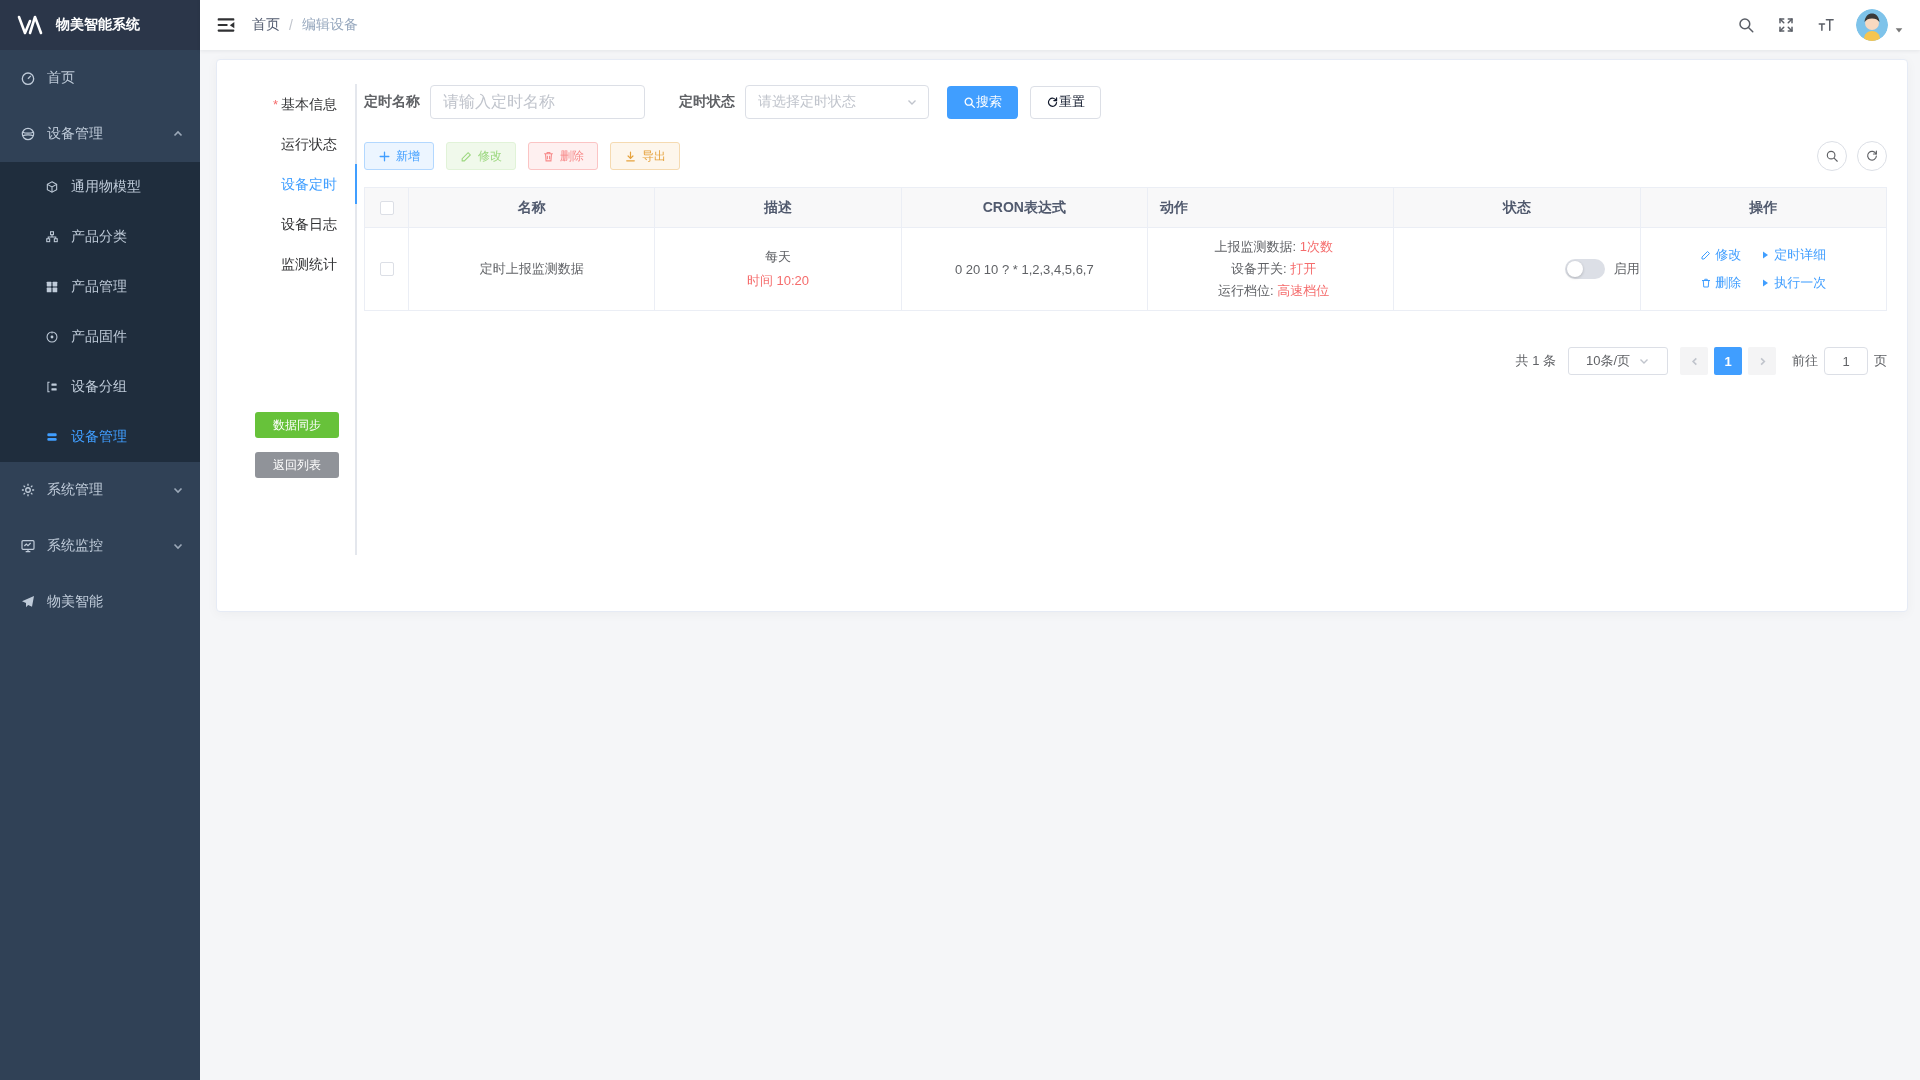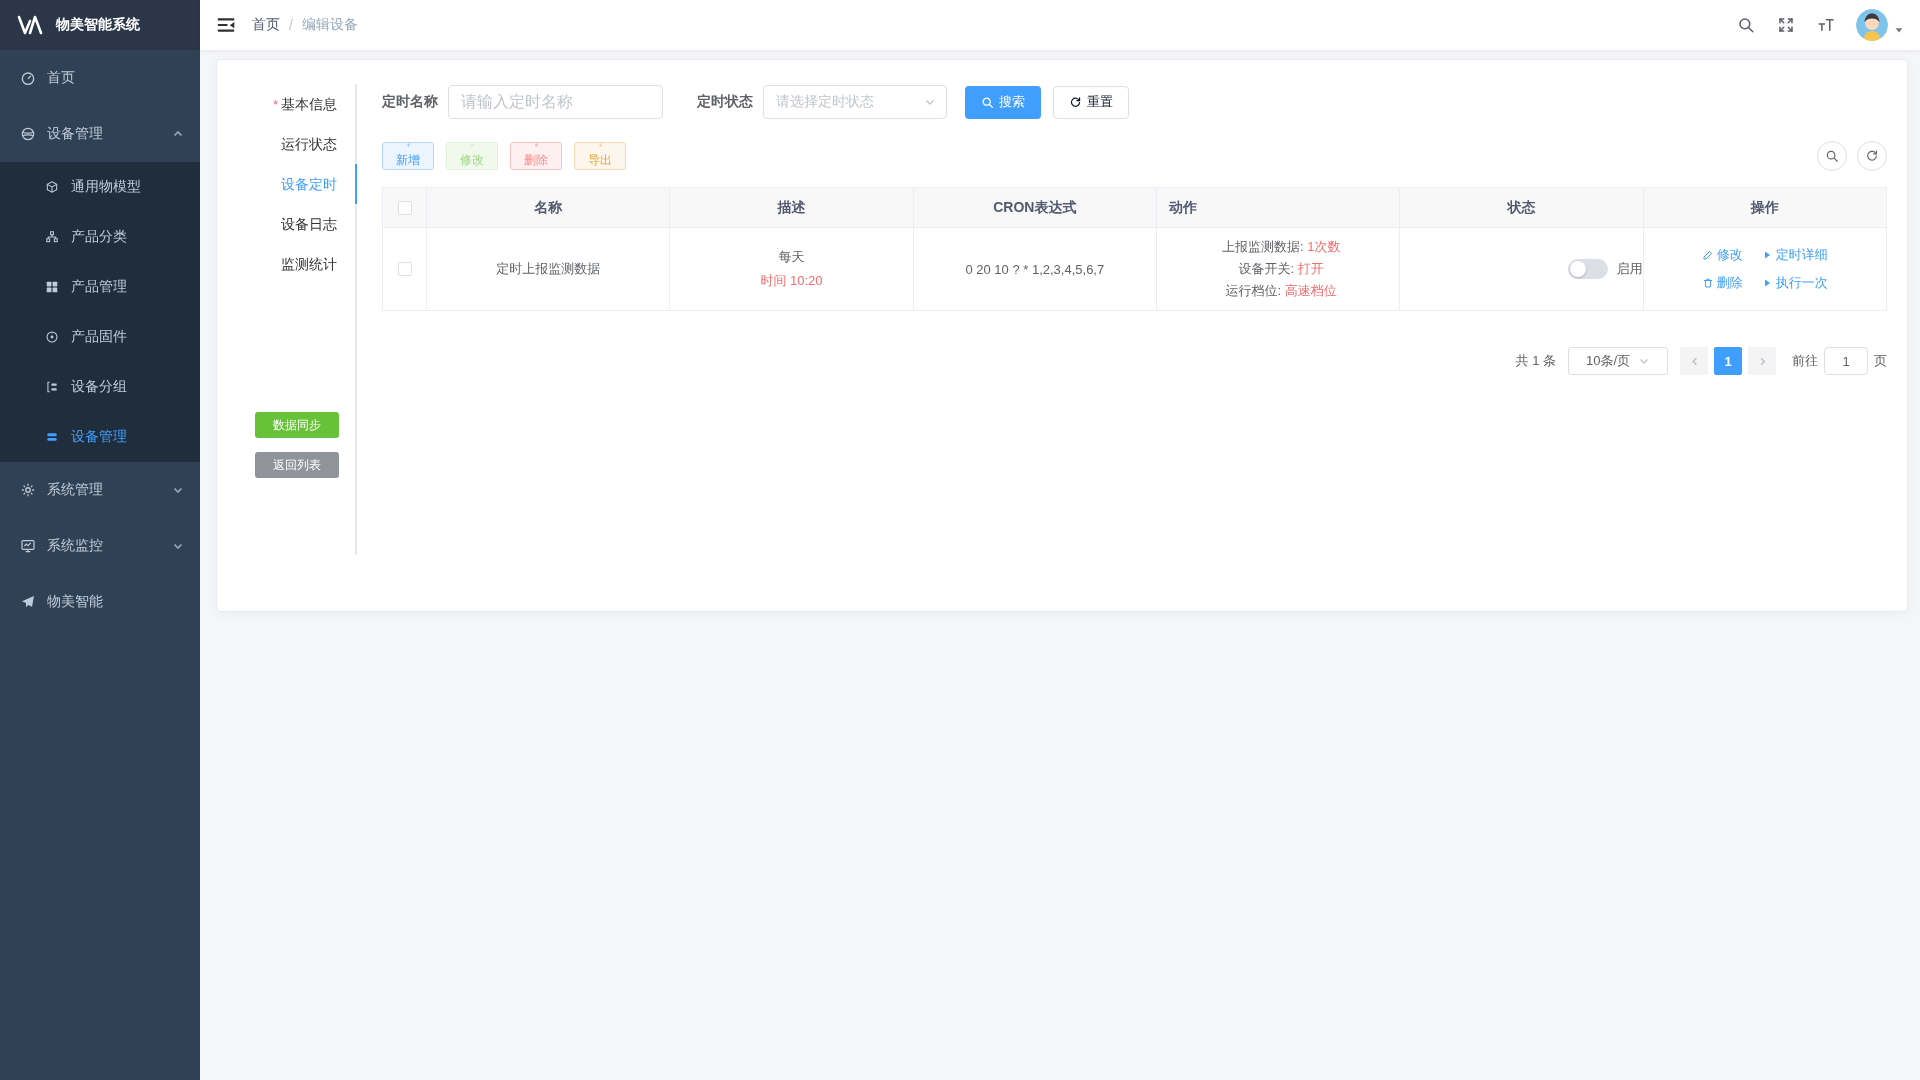--- a/index.html
+++ b/index.html
@@ -44,36 +44,36 @@
   .tab-col::before { content:''; position:absolute; right:0; top:14px; bottom:36px; width:2px; background:#e4e7ed; }
   .tab-item { height:40px; line-height:40px; text-align:right; padding-right:20px; font-size:14px; color:#303133; cursor:pointer; position:relative; white-space:nowrap; }
   .tab-item.active { color:#409EFF; }
   .tab-item.active::after { content:''; position:absolute; right:0; top:0; width:2px; height:40px; background:#409EFF; z-index:1; }
   .req { color:#F56C6C; margin-right:3px; font-size:13px; }
   .side-btn { display:block; width:84px; height:26px; margin:0 auto; border:none; border-radius:3px; color:#fff; font-size:12px; cursor:pointer; font-family:inherit; }
   .btn-sync { background:#67C23A; margin-top:128px; }
   .btn-back { background:#909399; margin-top:14px; }
 
   
-  .pane { flex:1; min-width:0; padding-left:25px; padding-top:10px; }
+  .pane { flex:1; min-width:0; padding-left:7px; padding-top:10px; }
   .filter-row { display:flex; align-items:center; margin-top:5px; }
   .f-label { font-size:14px; font-weight:bold; color:#606266; margin-right:10px; white-space:nowrap; }
   .f-label.gap { margin-left:34px; }
   .el-input { width:215px; height:34px; border:1px solid #dcdfe6; border-radius:4px; padding:0 12px; font-size:16px; color:#606266; background:#fff; font-family:inherit; }
   .el-input::placeholder { color:#c0c4cc; }
   .el-select { width:184px; height:34px; border:1px solid #dcdfe6; border-radius:4px; padding:0 10px 0 12px; display:flex; align-items:center; background:#fff; cursor:pointer; }
   .el-select .ph { font-size:14px; color:#c0c4cc; flex:1; }
   .sel-chev { width:12px; height:12px; color:#c0c4cc; }
-  .btn { display:inline-flex; align-items:center; gap:5px; height:33px; padding:0 15px; border-radius:4px; font-size:13px; cursor:pointer; border:1px solid transparent; font-family:inherit; }
+  .btn { display:inline-flex; align-items:center; height:33px; padding:0 15px; border-radius:4px; font-size:13px; cursor:pointer; border:1px solid transparent; font-family:inherit; }
   .btn-search { background:#409EFF; color:#fff; margin-left:18px; }
   .btn-reset { background:#fff; color:#0f172a; border-color:#dcdfe6; margin-left:12px; }
   .bicon { width:13px; height:13px; }
 
   .toolbar { display:flex; align-items:center; margin-top:22px; }
-  .tb-btn { display:inline-flex; align-items:center; gap:5px; height:28px; padding:0 13px; border-radius:3px; font-size:12px; cursor:pointer; border:1px solid; margin-right:12px; font-family:inherit;flex-direction:column; }
+  .tb-btn { display:inline-flex; align-items:center; gap:5px; height:28px; padding:0 13px; border-radius:3px; font-size:12px; cursor:pointer; border:1px solid; margin-right:12px; font-family:inherit; }
   .tb-add { color:#409EFF; background:#ecf5ff; border-color:#b3d8ff; }
   .tb-edit { color:#9bd77e; background:#f0f9eb; border-color:#e1f3d8; }
   .tb-del { color:#f78989; background:#fef0f0; border-color:#fbc4c4; }
   .tb-exp { color:#E6A23C; background:#fdf6ec; border-color:#f5dab1; }
   .tb-right { margin-left:auto; display:flex; gap:10px; }
   .circle-btn { width:30px; height:30px; border-radius:50%; border:1px solid #dcdfe6; background:#fff; color:#606266; display:flex; align-items:center; justify-content:center; cursor:pointer; }
   .circle-btn svg { width:14px; height:14px; }
 
   
   table.grid { width:100%; margin-top:16px; border-collapse:collapse; table-layout:fixed; }

